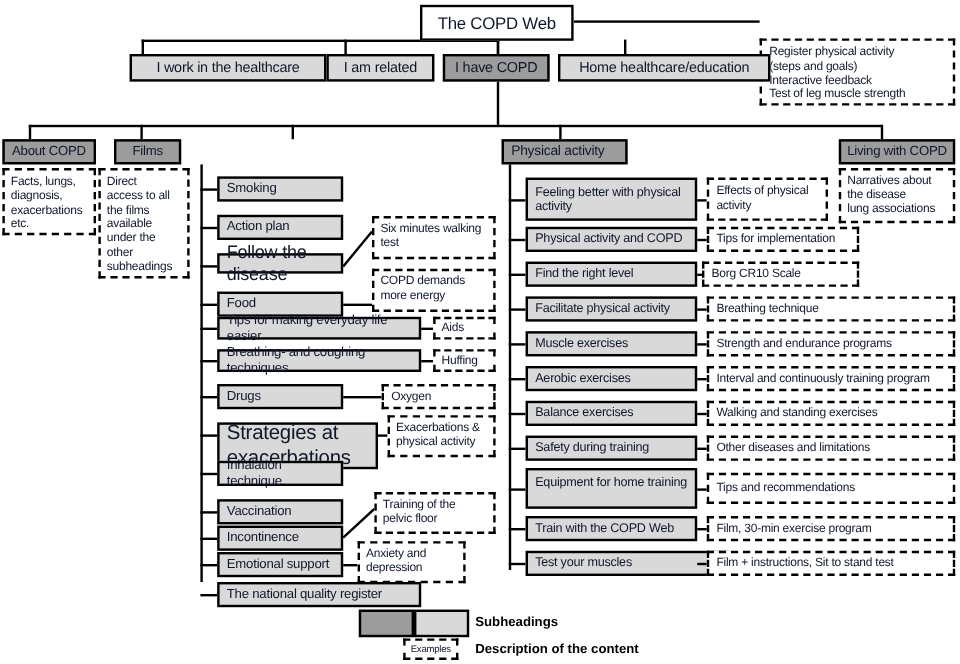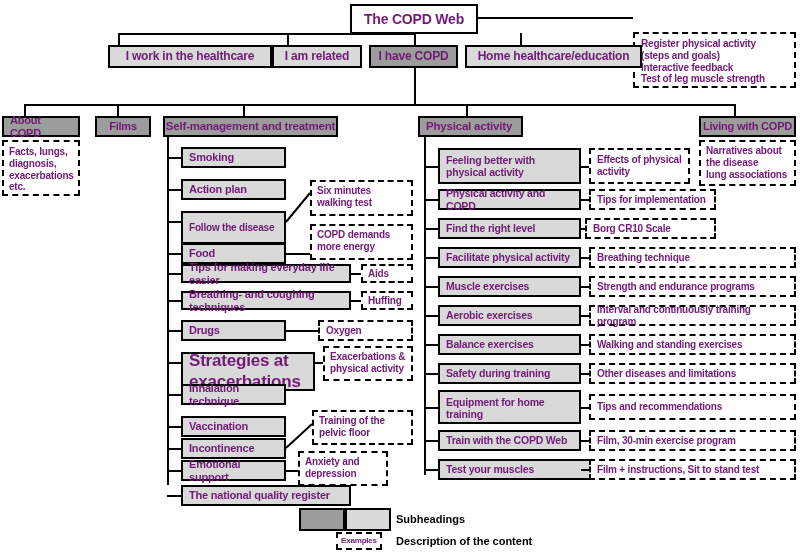--- a/index.html
+++ b/index.html
@@ -5,22 +5,22 @@
   html,body{margin:0;padding:0;background:#ffffff;}
   body{width:800px;height:553px;font-family:"Liberation Sans","DejaVu Sans",sans-serif;}
   #root{position:relative;width:800px;height:553px;overflow:hidden;background:#fff;}
 
   
   .node{
     position:absolute;
     box-sizing:border-box;
     display:flex;
     align-items:center;
-    font-weight:bold;
-    color:#701a75;
+    font-weight:normal;
+    color:#0f172a;
     line-height:1.18;
     letter-spacing:-0.2px;
   }
   .solid{border:2px solid #000;}
   .dashed{border:2px dashed #000;background:#fff;}
   .fill-dark{background:#9c9c9c;}
   .fill-light{background:#d9d9d9;}
   .fill-white{background:#ffffff;}
 
   .pad6{padding:2px 6px;}
@@ -96,39 +96,45 @@
   <div class="node dashed left top" style="left:2px;top:140px;width:78px;height:56px;font-size:10px;padding:4px 5px;flex-direction:column;">
     <span>Facts, lungs,</span>
     <span>diagnosis,</span>
     <span>exacerbations</span>
     <span>etc.</span>
   </div>
 
   <div class="node solid fill-dark center" style="left:95px;top:116px;width:56px;height:21px;font-size:11px;align-items:center;">
     <span>Films</span>
   </div>
-
-  <div class="node solid fill-dark center" style="left:163px;top:116px;width:175px;height:21px;font-size:11.5px;">
-    <span>Self-management and treatment</span>
-  </div>
+  <div class="node dashed left top" style="left:82px;top:140px;width:76px;height:92px;font-size:10px;padding:4px 5px;flex-direction:column;">
+    <span>Direct</span>
+    <span>access to all</span>
+    <span>the films</span>
+    <span>available</span>
+    <span>under the</span>
+    <span>other</span>
+    <span>subheadings</span>
+  </div>
+
 
   <div class="ln vln" style="left:167px;top:137px;height:348px;"></div>
 
   <div class="ln hln" style="left:167px;top:157px;width:14px;"></div>
   <div class="node solid fill-light left pad6" style="left:181px;top:147px;width:105px;height:21px;font-size:11px;">
     <span>Smoking</span>
   </div>
 
   <div class="ln hln" style="left:167px;top:189px;width:14px;"></div>
   <div class="node solid fill-light left pad6" style="left:181px;top:179px;width:105px;height:21px;font-size:11px;">
     <span>Action plan</span>
   </div>
 
   <div class="ln hln" style="left:167px;top:221px;width:14px;"></div>
-  <div class="node solid fill-light left pad6" style="left:181px;top:211px;width:105px;height:33px;font-size:10px;">
+  <div class="node solid fill-light left pad6" style="left:181px;top:211px;width:105px;height:17px;font-size:15px;">
     <span>Follow the disease</span>
   </div>
 
   <svg class="diag" style="left:286px;top:190px;width:26px;height:34px;" width="26" height="34" viewBox="0 0 26 34">
     <line x1="0" y1="32" x2="24" y2="3" stroke="#000" stroke-width="2"></line>
   </svg>
   <div class="node dashed left top" style="left:310px;top:180px;width:103px;height:36px;font-size:10px;padding:3px 5px;flex-direction:column;">
     <span>Six minutes walking test</span>
   </div>
 

